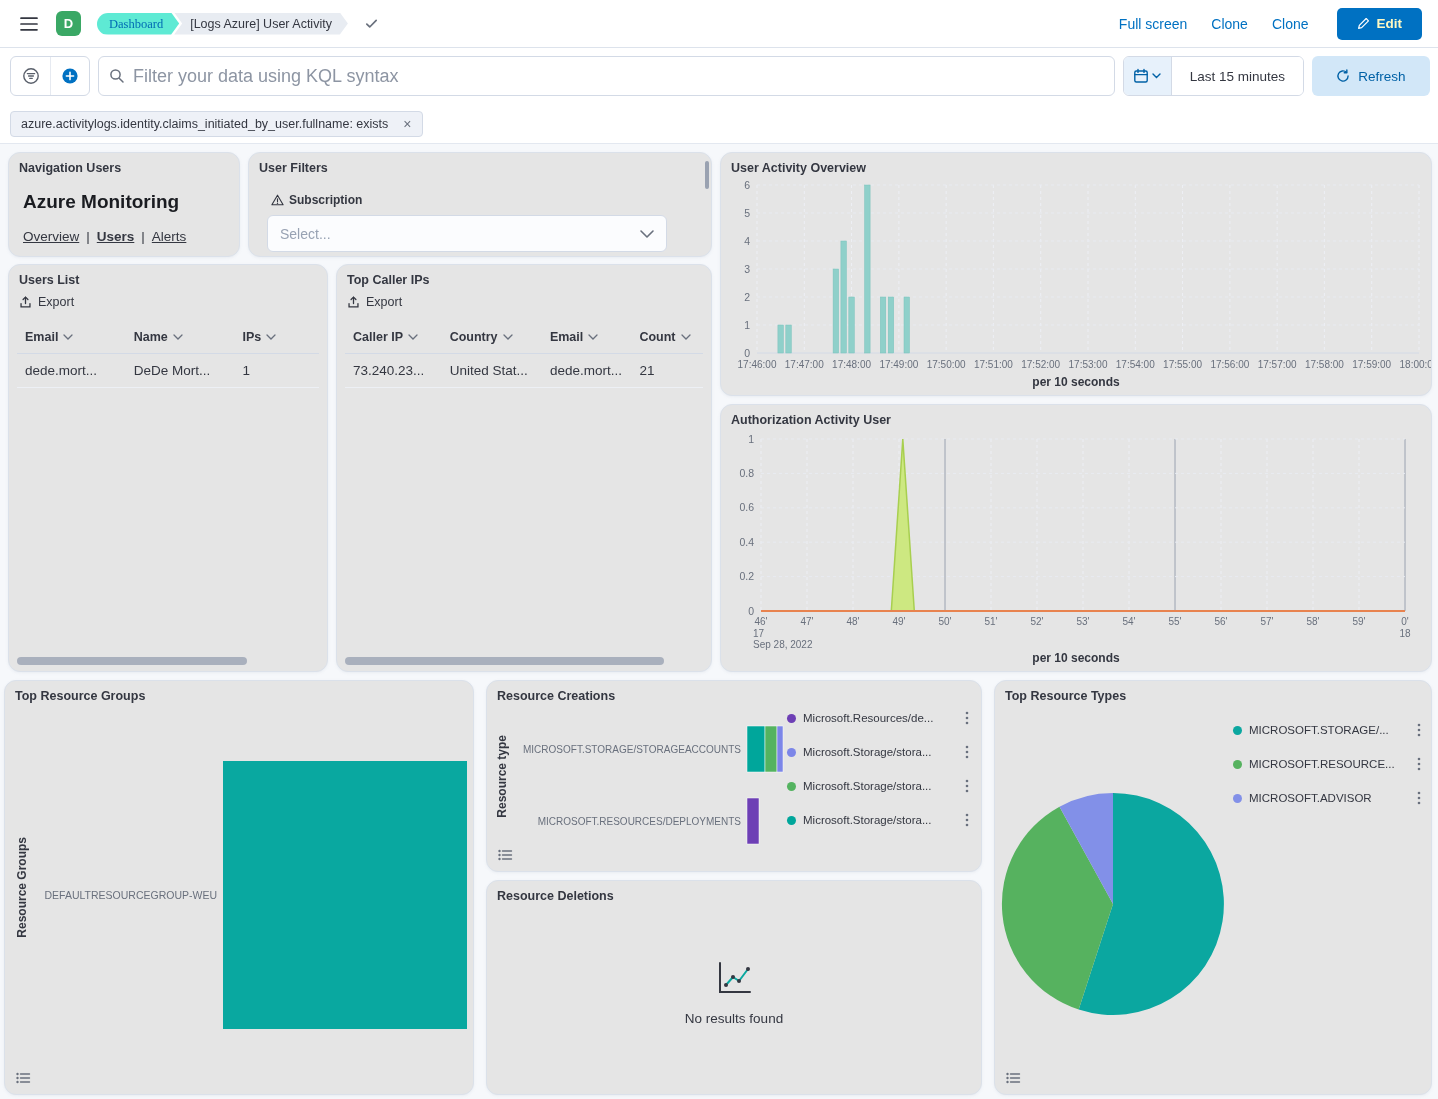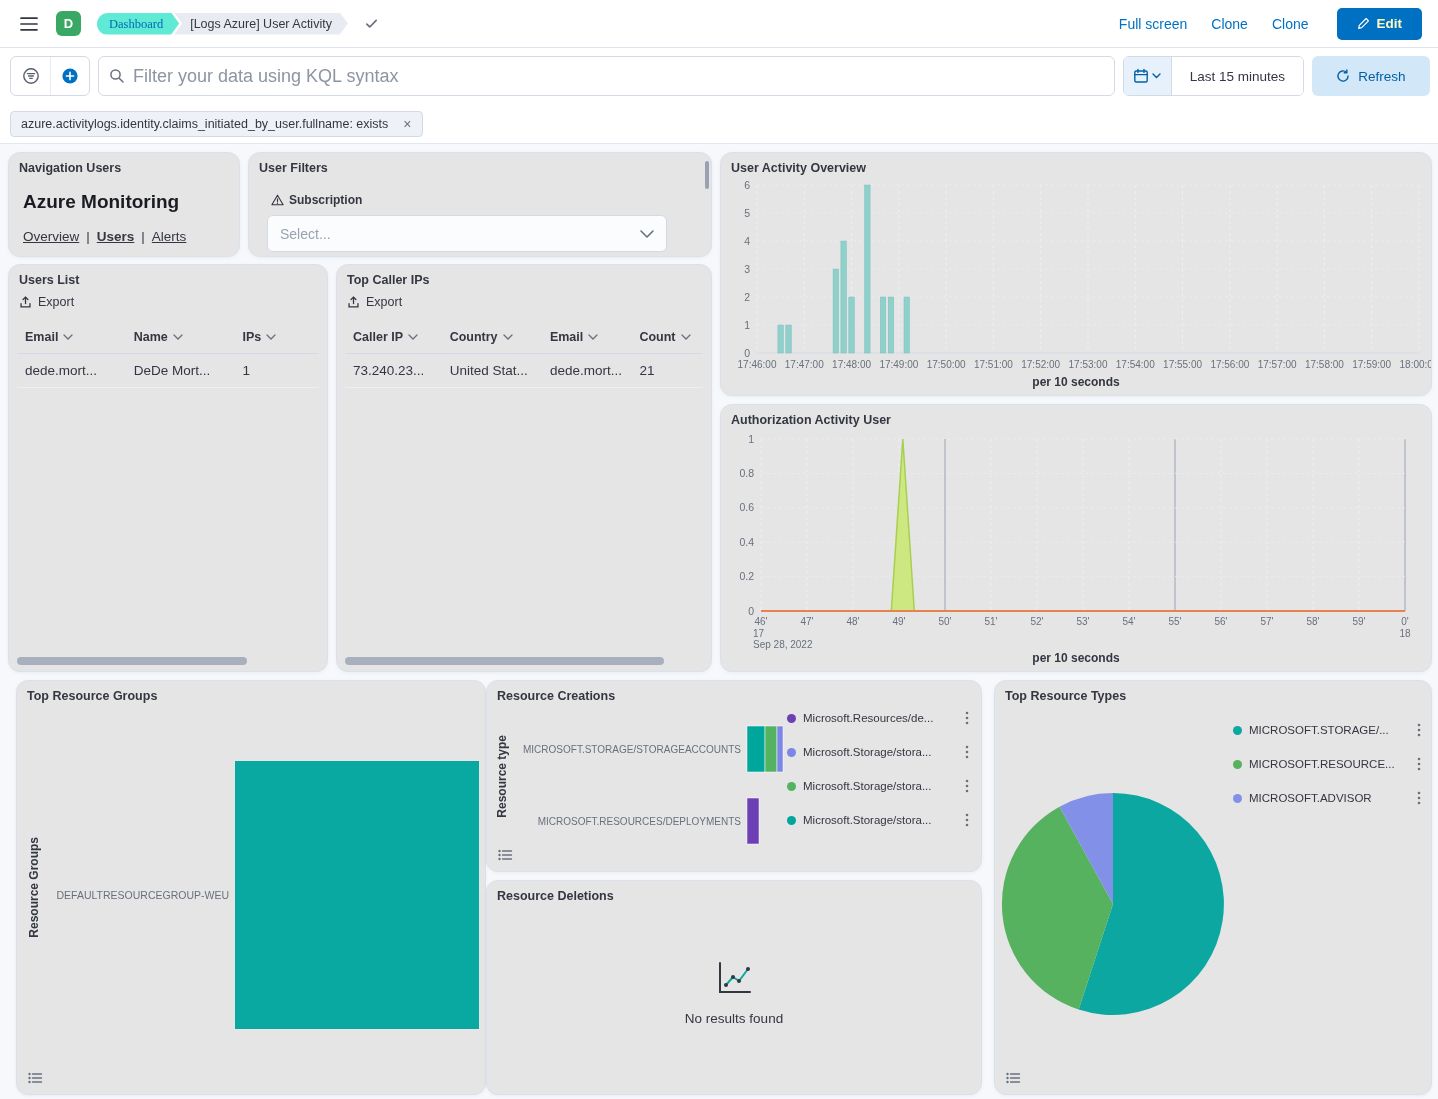--- a/index.html
+++ b/index.html
@@ -395,21 +395,21 @@
           <text x="27" y="13.5" fill="#69707d" font-size="10.5" font-family="&quot;Liberation Sans&quot;,sans-serif" text-anchor="end">1</text>
           <path d="M34.0 182.0 L164.3 182.0 L175.8 10.0 L187.3 182.0 L678.0 182.0 Z" fill="#cde881" stroke="#a8cf4f" stroke-width="1.5"></path>
           <line x1="34" x2="678" y1="182" y2="182" stroke="#e8834f" stroke-width="2"></line>
           <text x="26" y="208" fill="#69707d" font-size="10" font-family="&quot;Liberation Sans&quot;,sans-serif">17</text>
           <text x="26" y="219" fill="#69707d" font-size="10" font-family="&quot;Liberation Sans&quot;,sans-serif">Sep 28, 2022</text>
           <text x="678" y="208" fill="#69707d" font-size="10" font-family="&quot;Liberation Sans&quot;,sans-serif" text-anchor="middle">18</text>
         </svg>
       <div class="axis-xlabel" style="top:246px;">per 10 seconds</div>
     </section>
 
-    <section class="panel" style="left:16px;top:536px;width:470px;height:415px;text-align:right;">
+    <section class="panel" style="left:4px;top:536px;width:470px;height:415px;text-align:right;">
       <h3 class="ptitle">Top Resource Groups</h3>
       <div class="ylabel-wrap" style="left:10px;top:40px;bottom:40px;">
           <span class="ylabel-rot">Resource Groups</span>
         </div>
       <svg width="452" height="372" style="position:absolute;left:10px;top:28px;">
           <text x="202" y="189.5" fill="#69707d" font-size="10.5" font-family="&quot;Liberation Sans&quot;,sans-serif" text-anchor="end">DEFAULTRESOURCEGROUP-WEU</text>
           <rect x="208" y="52" width="244.0" height="268" fill="#09a8a0"></rect>
         </svg>
       <button class="legend-toggle">
         <svg width="14" height="12" viewBox="0 0 14 12">

